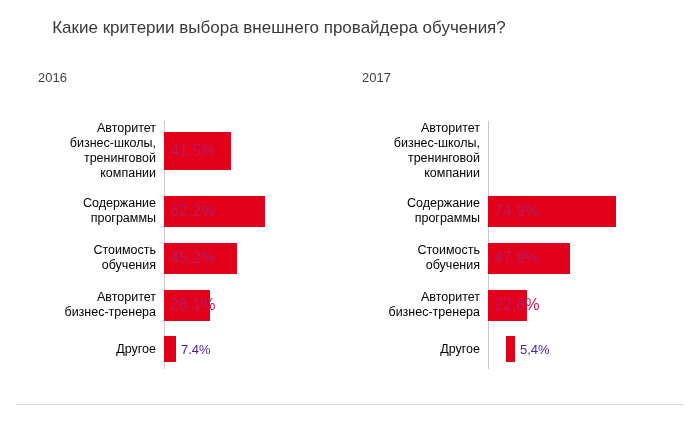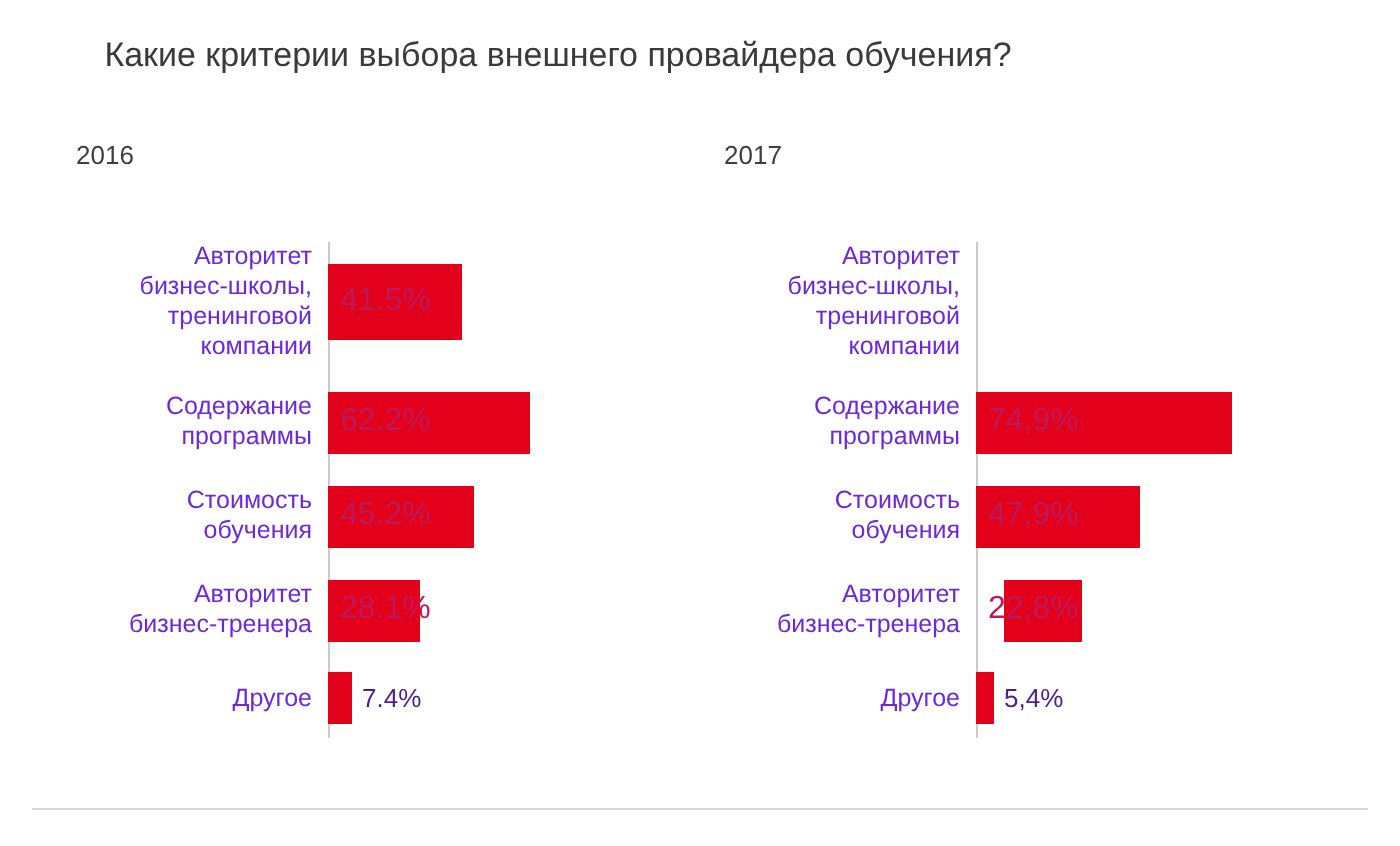--- a/index.html
+++ b/index.html
@@ -45,21 +45,21 @@
     display: flex;
     align-items: center;
     margin-bottom: 13px;
   }
   .cat-label {
     width: 148px;
     text-align: right;
     padding-right: 8px;
     font-size: 12.5px;
     line-height: 15px;
-    color: #6d28d9;
+    color: #000000;
     box-sizing: border-box;
   }
   .bar-wrap {
     position: relative;
     height: 100%;
     display: flex;
     align-items: center;
   }
   .bar {
     background: #e2001a;
@@ -199,31 +199,31 @@
         <div class="bar" style="width:82px;"></div>
         <span class="val-inside">47,9%</span>
       </div>
     </div>
 
     <div class="row" style="height:34px;">
       <div class="cat-label">
         <div>Авторитет</div>
         <div>бизнес-тренера</div>
       </div>
-      <div class="bar-wrap" style="height:31px;padding-left:14px;">
+      <div class="bar-wrap" style="height:31px;">
         <div class="bar" style="width:39px;"></div>
         <span class="val-inside">22,8%</span>
       </div>
     </div>
 
     <div class="row" style="height:28px;">
       <div class="cat-label">
         <div>Другое</div>
       </div>
-      <div class="bar-wrap" style="height:26px;">
+      <div class="bar-wrap" style="height:26px;margin-left:18px;">
         <div class="bar" style="width:9px;"></div>
         <span class="val-outside" style="left:14px;">5,4%</span>
       </div>
     </div>
   </div>
 </div>
 
 <div class="baseline"></div>
 
 </body></html>

